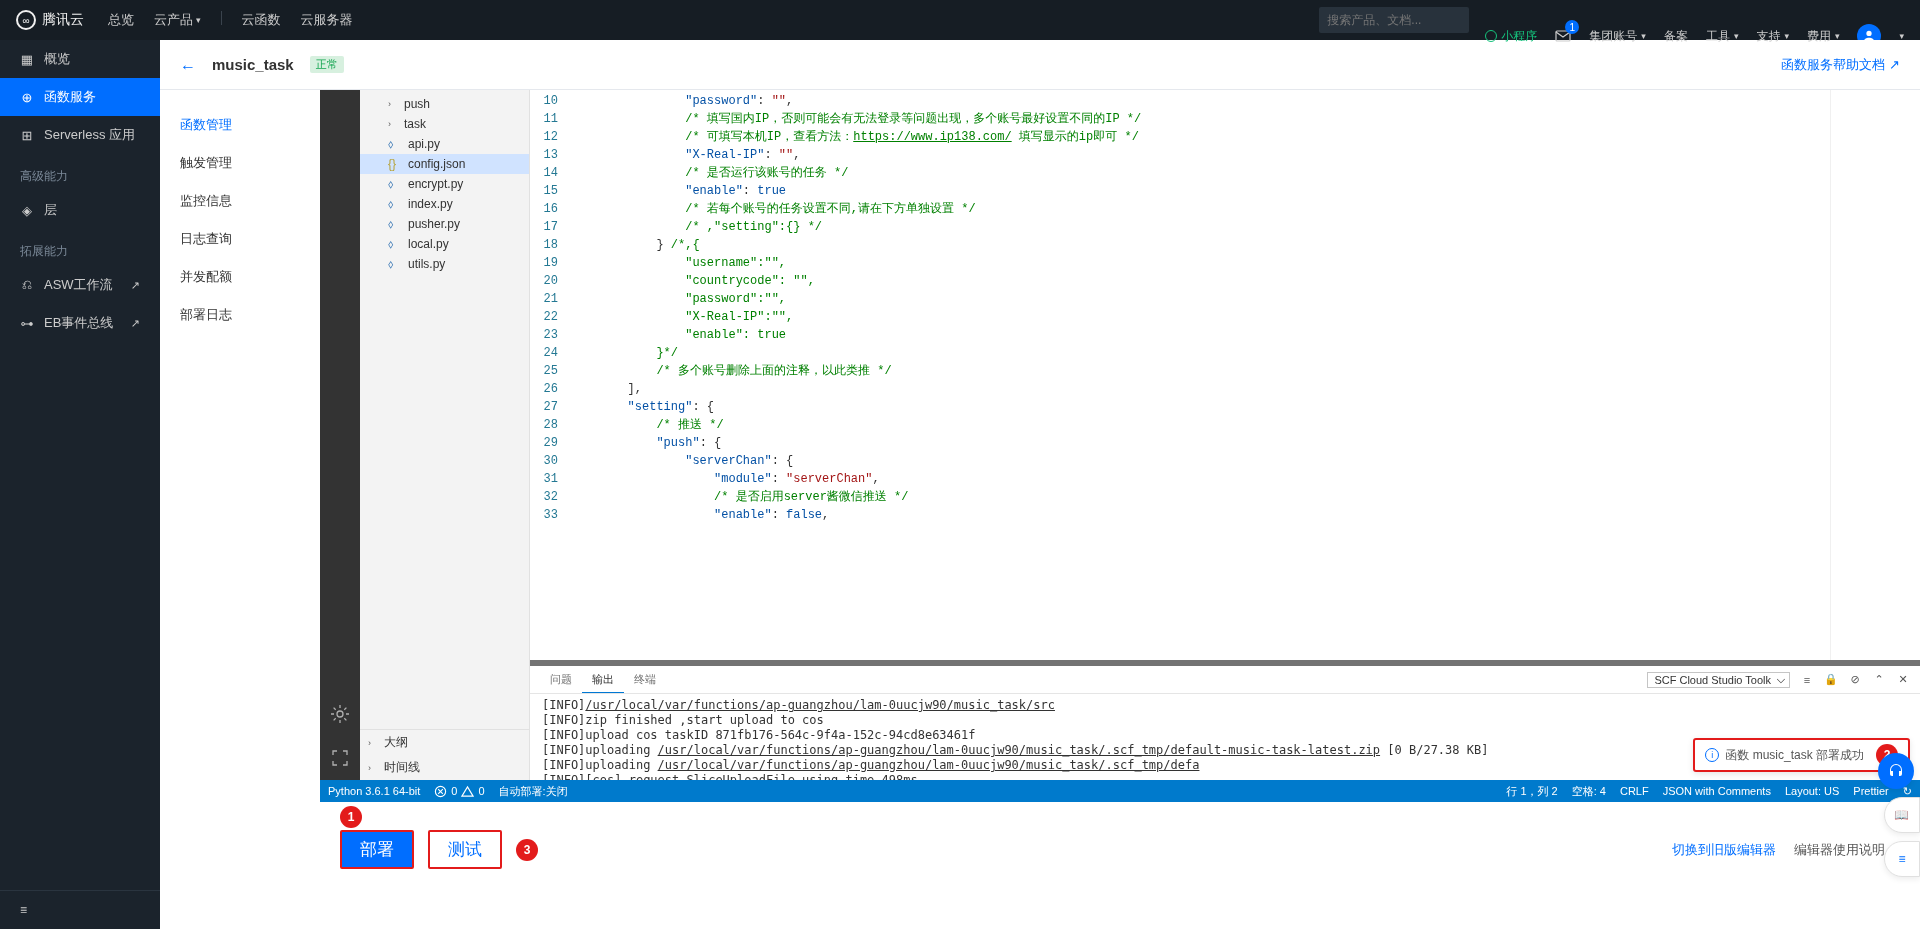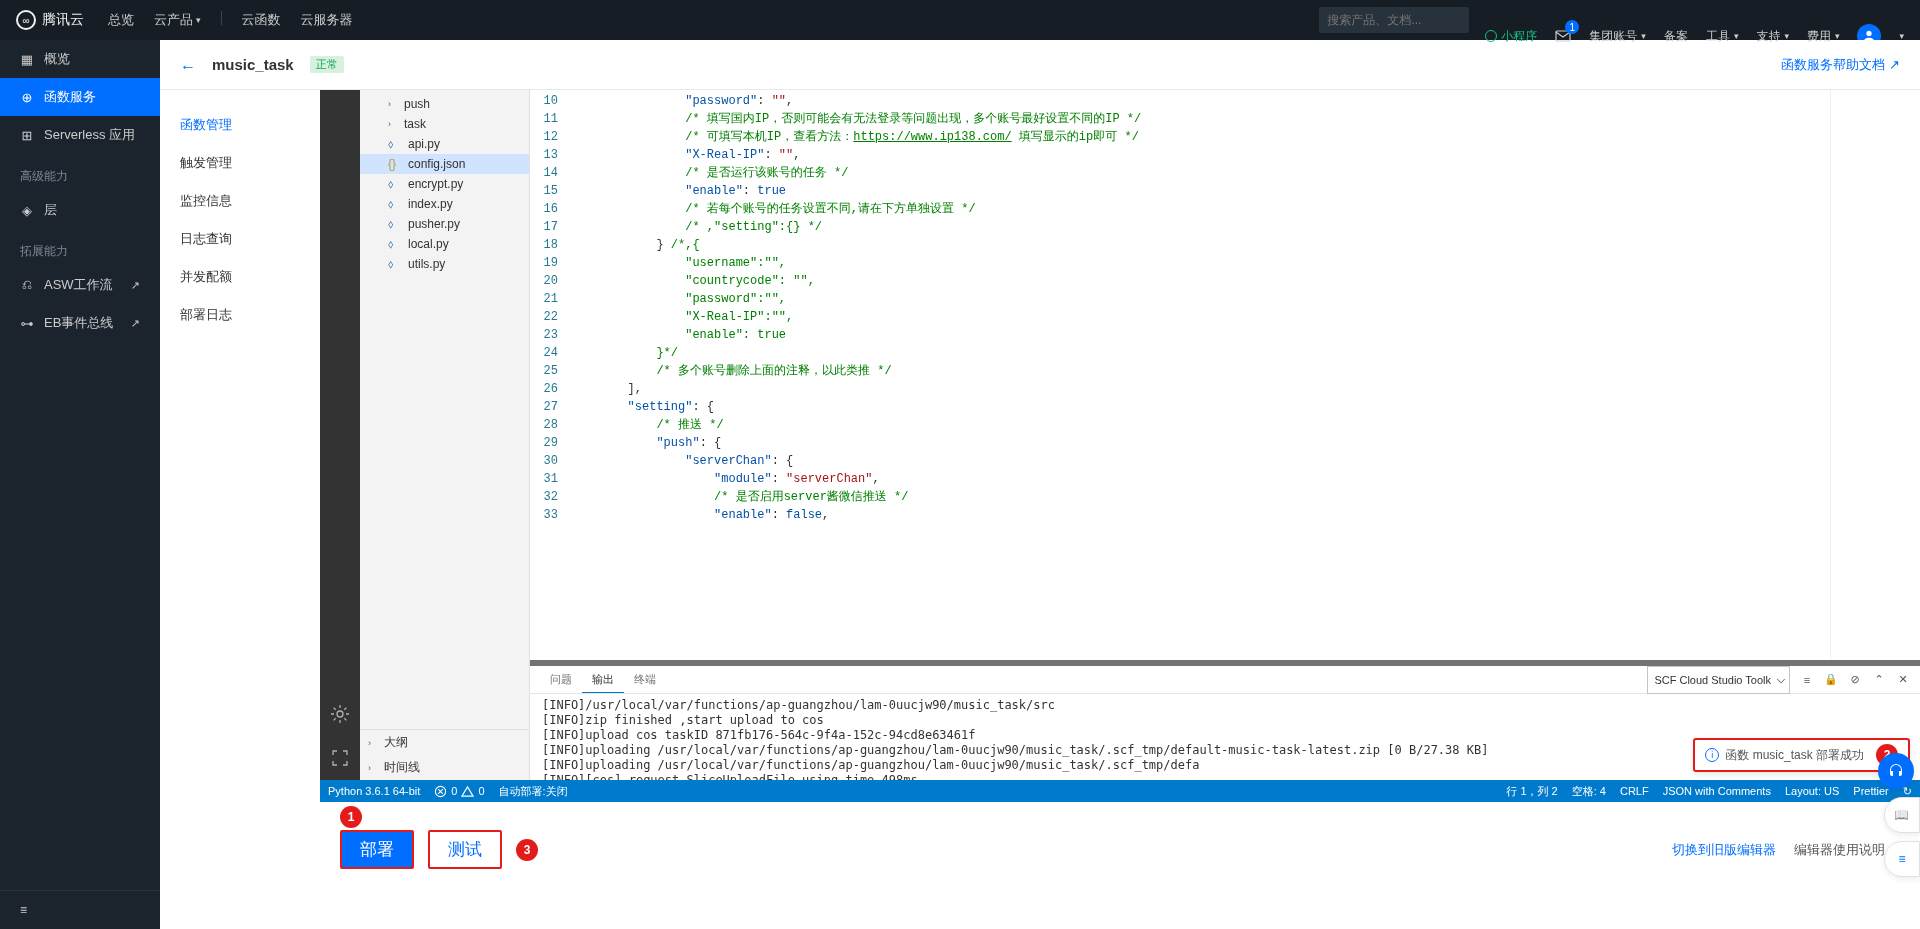--- a/index.html
+++ b/index.html
@@ -79,26 +79,26 @@
 .code .b { color: #0451a5; }
 .code .c { color: #008000; }
 .code .u { text-decoration: underline; color:#008000; }
 .minimap { width: 90px; background:#fff; border-left:1px solid #f0f0f0; position:relative; overflow:hidden; font-size:1px; line-height:2px; letter-spacing:-0.3px; color:#008000; }
 
 .panel { height: 120px; border-top: 6px solid #737373; background: #fff; display:flex; flex-direction:column; }
 .panel-tabs { display: flex; align-items: center; border-bottom: 1px solid #e5e5e5; padding: 0 10px; height: 28px; font-size: 11px; }
 .panel-tab { padding: 0 10px; color: #717171; cursor:pointer; height:100%; display:flex; align-items:center; }
 .panel-tab.active { color: #333; border-bottom: 1px solid #0078d4; }
 .panel-spacer { flex:1; }
-.panel-dropdown { border:1px solid #c5c5c5; padding:0 18px 0 6px; height:28px; display:flex; align-items:center; font-size:11px; background:#fff; position:relative; cursor:pointer; }
+.panel-dropdown { border:1px solid #c5c5c5; padding:0 18px 0 6px; height:16px; display:flex; align-items:center; font-size:11px; background:#fff; position:relative; cursor:pointer; }
 .panel-dropdown::after { content:"⌵"; position:absolute; right:4px; }
 .panel-icons { display:flex; gap:10px; margin-left:10px; color:#555; }
 .panel-icon { cursor:pointer; width:14px; height:14px; display:flex; align-items:center; justify-content:center; }
 .terminal-output { flex:1; padding: 4px 12px; font-family: Consolas, monospace; font-size: 12px; line-height: 15px; color: #333; overflow:hidden; position:relative; }
-.terminal-output .u { }
+.terminal-output .u { text-decoration: underline; }
 
 .notification { position:absolute; right: 10px; bottom: 8px; background:#fff; border:1px solid #e31b1b; border-width:2px; border-radius:3px; padding: 4px 10px; display:flex; align-items:center; gap:6px; font-family:-apple-system,sans-serif; font-size:12px; color:#555; box-shadow:0 2px 6px rgba(0,0,0,0.1); }
 .notif-info-icon { width:14px; height:14px; border:1px solid #006eff; border-radius:50%; display:flex; align-items:center; justify-content:center; color:#006eff; font-size:9px; }
 
 .ide-statusbar { height: 22px; background: #007acc; color: #fff; display: flex; align-items: center; padding: 0 8px; font-size: 11px; gap: 14px; }
 .statusbar-spacer { flex:1; }
 .status-item { display:flex; align-items:center; gap:4px; cursor:pointer; }
 .status-alert-icon { width:13px; height:13px; }
 
 

